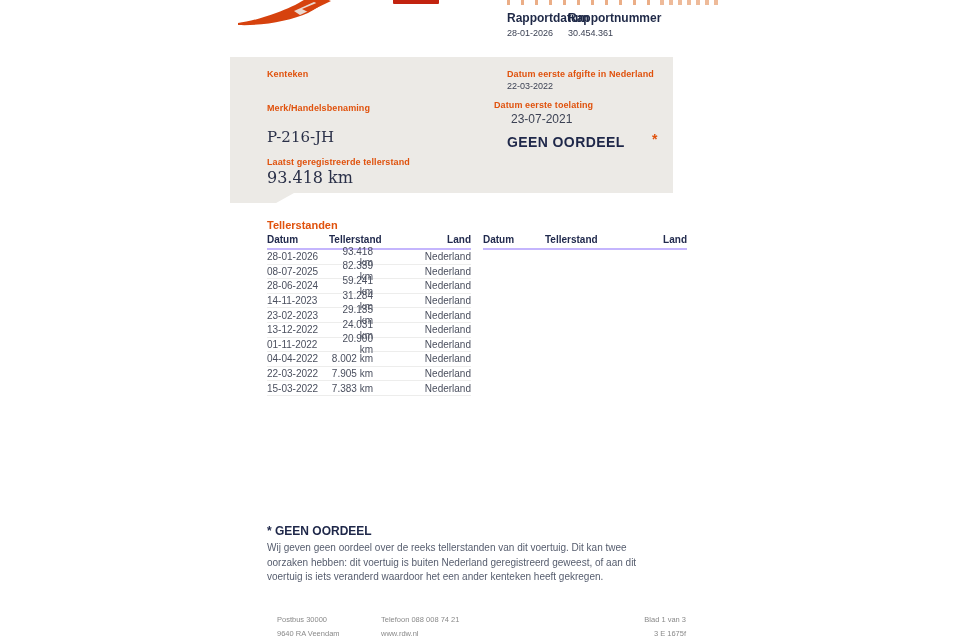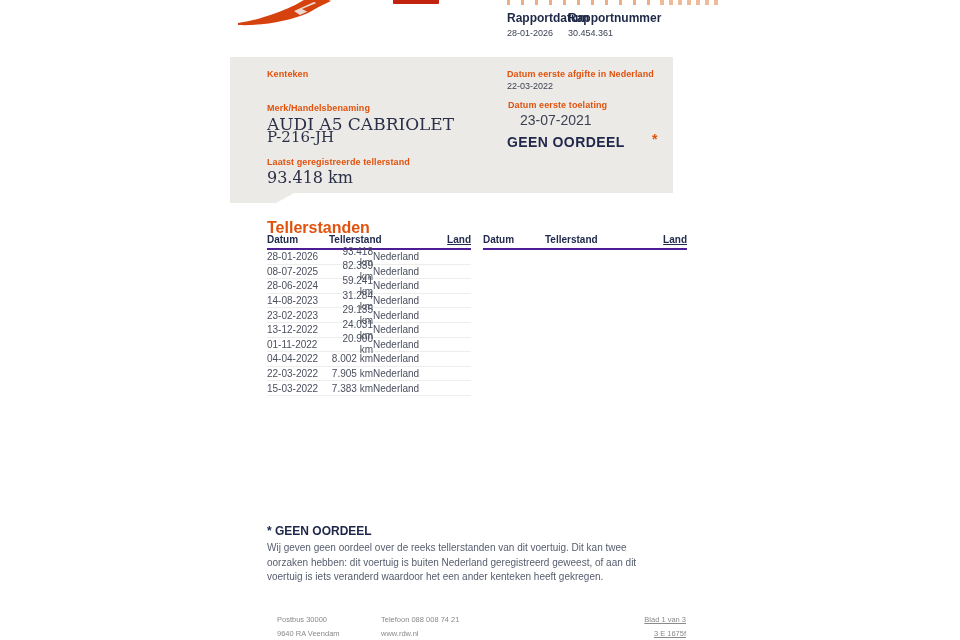--- a/index.html
+++ b/index.html
@@ -28,50 +28,50 @@
   .card-notch { left:230px; top:193px; width:64px; height:10px; background:#ECEAE6;
                 clip-path:polygon(0 0,100% 0,72% 100%,0 100%); }
   .olabel { color:#E0520D; font-weight:bold; font-size:9px; letter-spacing:.1px; }
   .serifval { font-family:"DejaVu Serif", serif; color:#2A3048; }
   .card .lbl-kenteken { left:37px; top:12px; }
   .card .val-license { left:37px; top:23px; font-size:15px;margin-top:48px; }
   .card .lbl-make { left:37px; top:46px; }
   .card .val-make { left:37px; top:57px; font-size:17px; }
   .card .lbl-afgifte { left:277px; top:12px; }
   .card .val-afgifte { left:277px; top:24px; font-size:9px; color:#3C4254; }
-  .card .lbl-toelating { left:278px; top:43px; }
-  .card .val-toelating { left:290px; top:55px; font-size:14px; color:#3C4254; }
+  .card .lbl-toelating { left:264px; top:43px; }
+  .card .val-toelating { left:281px; top:55px; font-size:12px; color:#3C4254; }
   .card .verdict { left:277px; top:77px; font-size:14px; font-weight:bold; color:#1E2749; letter-spacing:.4px; }
   .card .asterisk { left:422px; top:74px; color:#E0520D; font-size:14px; font-weight:bold; }
   .card .lbl-odo { left:37px; top:100px; }
   .card .val-odo { left:37px; top:111px; font-size:16px; }
 
   
-  .section-title { left:267px; top:219px; font-size:16px; font-weight:bold; color:#E0520D; }
+  .section-title { left:267px; top:219px; font-size:11px; font-weight:bold; color:#E0520D; }
   .ttable { top:234px; width:204px; font-size:10px; }
   #table-left  { left:267px; }
   #table-right { left:483px; }
-  .thead { display:flex; font-weight:bold; color:#222B4E; padding-bottom:3px; border-bottom:2px solid #4c1d95; }
+  .thead { display:flex; font-weight:bold; color:#222B4E; padding-bottom:3px; border-bottom:2px solid #c4b5fd; }
   .h-datum { width:62px; }
   .h-tellerstand { flex:1; }
-  .h-land { text-align:left;text-decoration:underline; }
+  .h-land { text-align:left; }
   .trow { display:flex; height:13.6px; align-items:center; color:#4A4F5E; border-bottom:1px solid #EDEDEC; }
   .c-datum { width:62px; }
   .c-tellerstand { width:44px; text-align:right; }
-  .c-land { flex:1; }
+  .c-land { flex:1; text-align:right; }
 
   
   #note-title { left:267px; top:524px; font-size:12px; font-weight:bold; color:#1E2749; }
   #note-body { left:267px; top:541px; width:402px; font-size:10px; color:#565D6E; line-height:14.5px; }
 
   
   .foot { font-size:7.5px; color:#8A8A8A; line-height:14px; }
   #foot-address { left:277px; top:613px; }
   #foot-contact { left:381px; top:613px; }
-  #foot-page { left:566px; top:613px; width:120px; text-align:right;text-decoration:underline; }
+  #foot-page { left:566px; top:613px; width:120px; text-align:right; }
 </style>
 </head>
 <body>
 
 <div class="abs" id="logo">
   <svg width="96" height="32" viewBox="0 0 96 32" xmlns="http://www.w3.org/2000/svg">
     <path d="M2 28 C26 29 54 24 72 16 C82 11 90 5 94 0 L72 0 C66 5 54 11 40 16 C26 21 12 25 2 26 Z" fill="#D6420E"></path>
     <path d="M58 14 L78 5 L85 8 L64 18 Z" fill="#ECEAE6" opacity="0.9"></path>
     <path d="M66 12 L90 2 L95 4 L72 15 Z" fill="#D6420E"></path>
   </svg>
@@ -87,21 +87,20 @@
 </div>
 <div class="abs" id="report-number-block">
   <div class="meta-label">Rapportnummer</div>
   <div class="meta-value">30.454.361</div>
 </div>
 
 <div class="abs card">
   <div class="abs olabel lbl-kenteken">Kenteken</div>
   <div class="abs serifval val-license">P-216-JH</div>
   <div class="abs olabel lbl-make">Merk/Handelsbenaming</div>
-  <div class="abs serifval val-make">AUDI A5 CABRIOLET</div>
 
   <div class="abs olabel lbl-afgifte">Datum eerste afgifte in Nederland</div>
   <div class="abs val-afgifte">22-03-2022</div>
   <div class="abs olabel lbl-toelating">Datum eerste toelating</div>
   <div class="abs val-toelating">23-07-2021</div>
 
   <div class="abs verdict">GEEN OORDEEL</div>
   <div class="abs asterisk">*</div>
 
   <div class="abs olabel lbl-odo">Laatst geregistreerde tellerstand</div>
@@ -127,21 +126,21 @@
         <span class="tcell c-datum">08-07-2025</span>
         <span class="tcell c-tellerstand">82.339 km</span>
         <span class="tcell c-land">Nederland</span>
       </div>
       <div class="trow">
         <span class="tcell c-datum">28-06-2024</span>
         <span class="tcell c-tellerstand">59.241 km</span>
         <span class="tcell c-land">Nederland</span>
       </div>
       <div class="trow">
-        <span class="tcell c-datum">14-08-2023</span>
+        <span class="tcell c-datum">14-11-2023</span>
         <span class="tcell c-tellerstand">31.284 km</span>
         <span class="tcell c-land">Nederland</span>
       </div>
       <div class="trow">
         <span class="tcell c-datum">23-02-2023</span>
         <span class="tcell c-tellerstand">29.135 km</span>
         <span class="tcell c-land">Nederland</span>
       </div>
       <div class="trow">
         <span class="tcell c-datum">13-12-2022</span>

